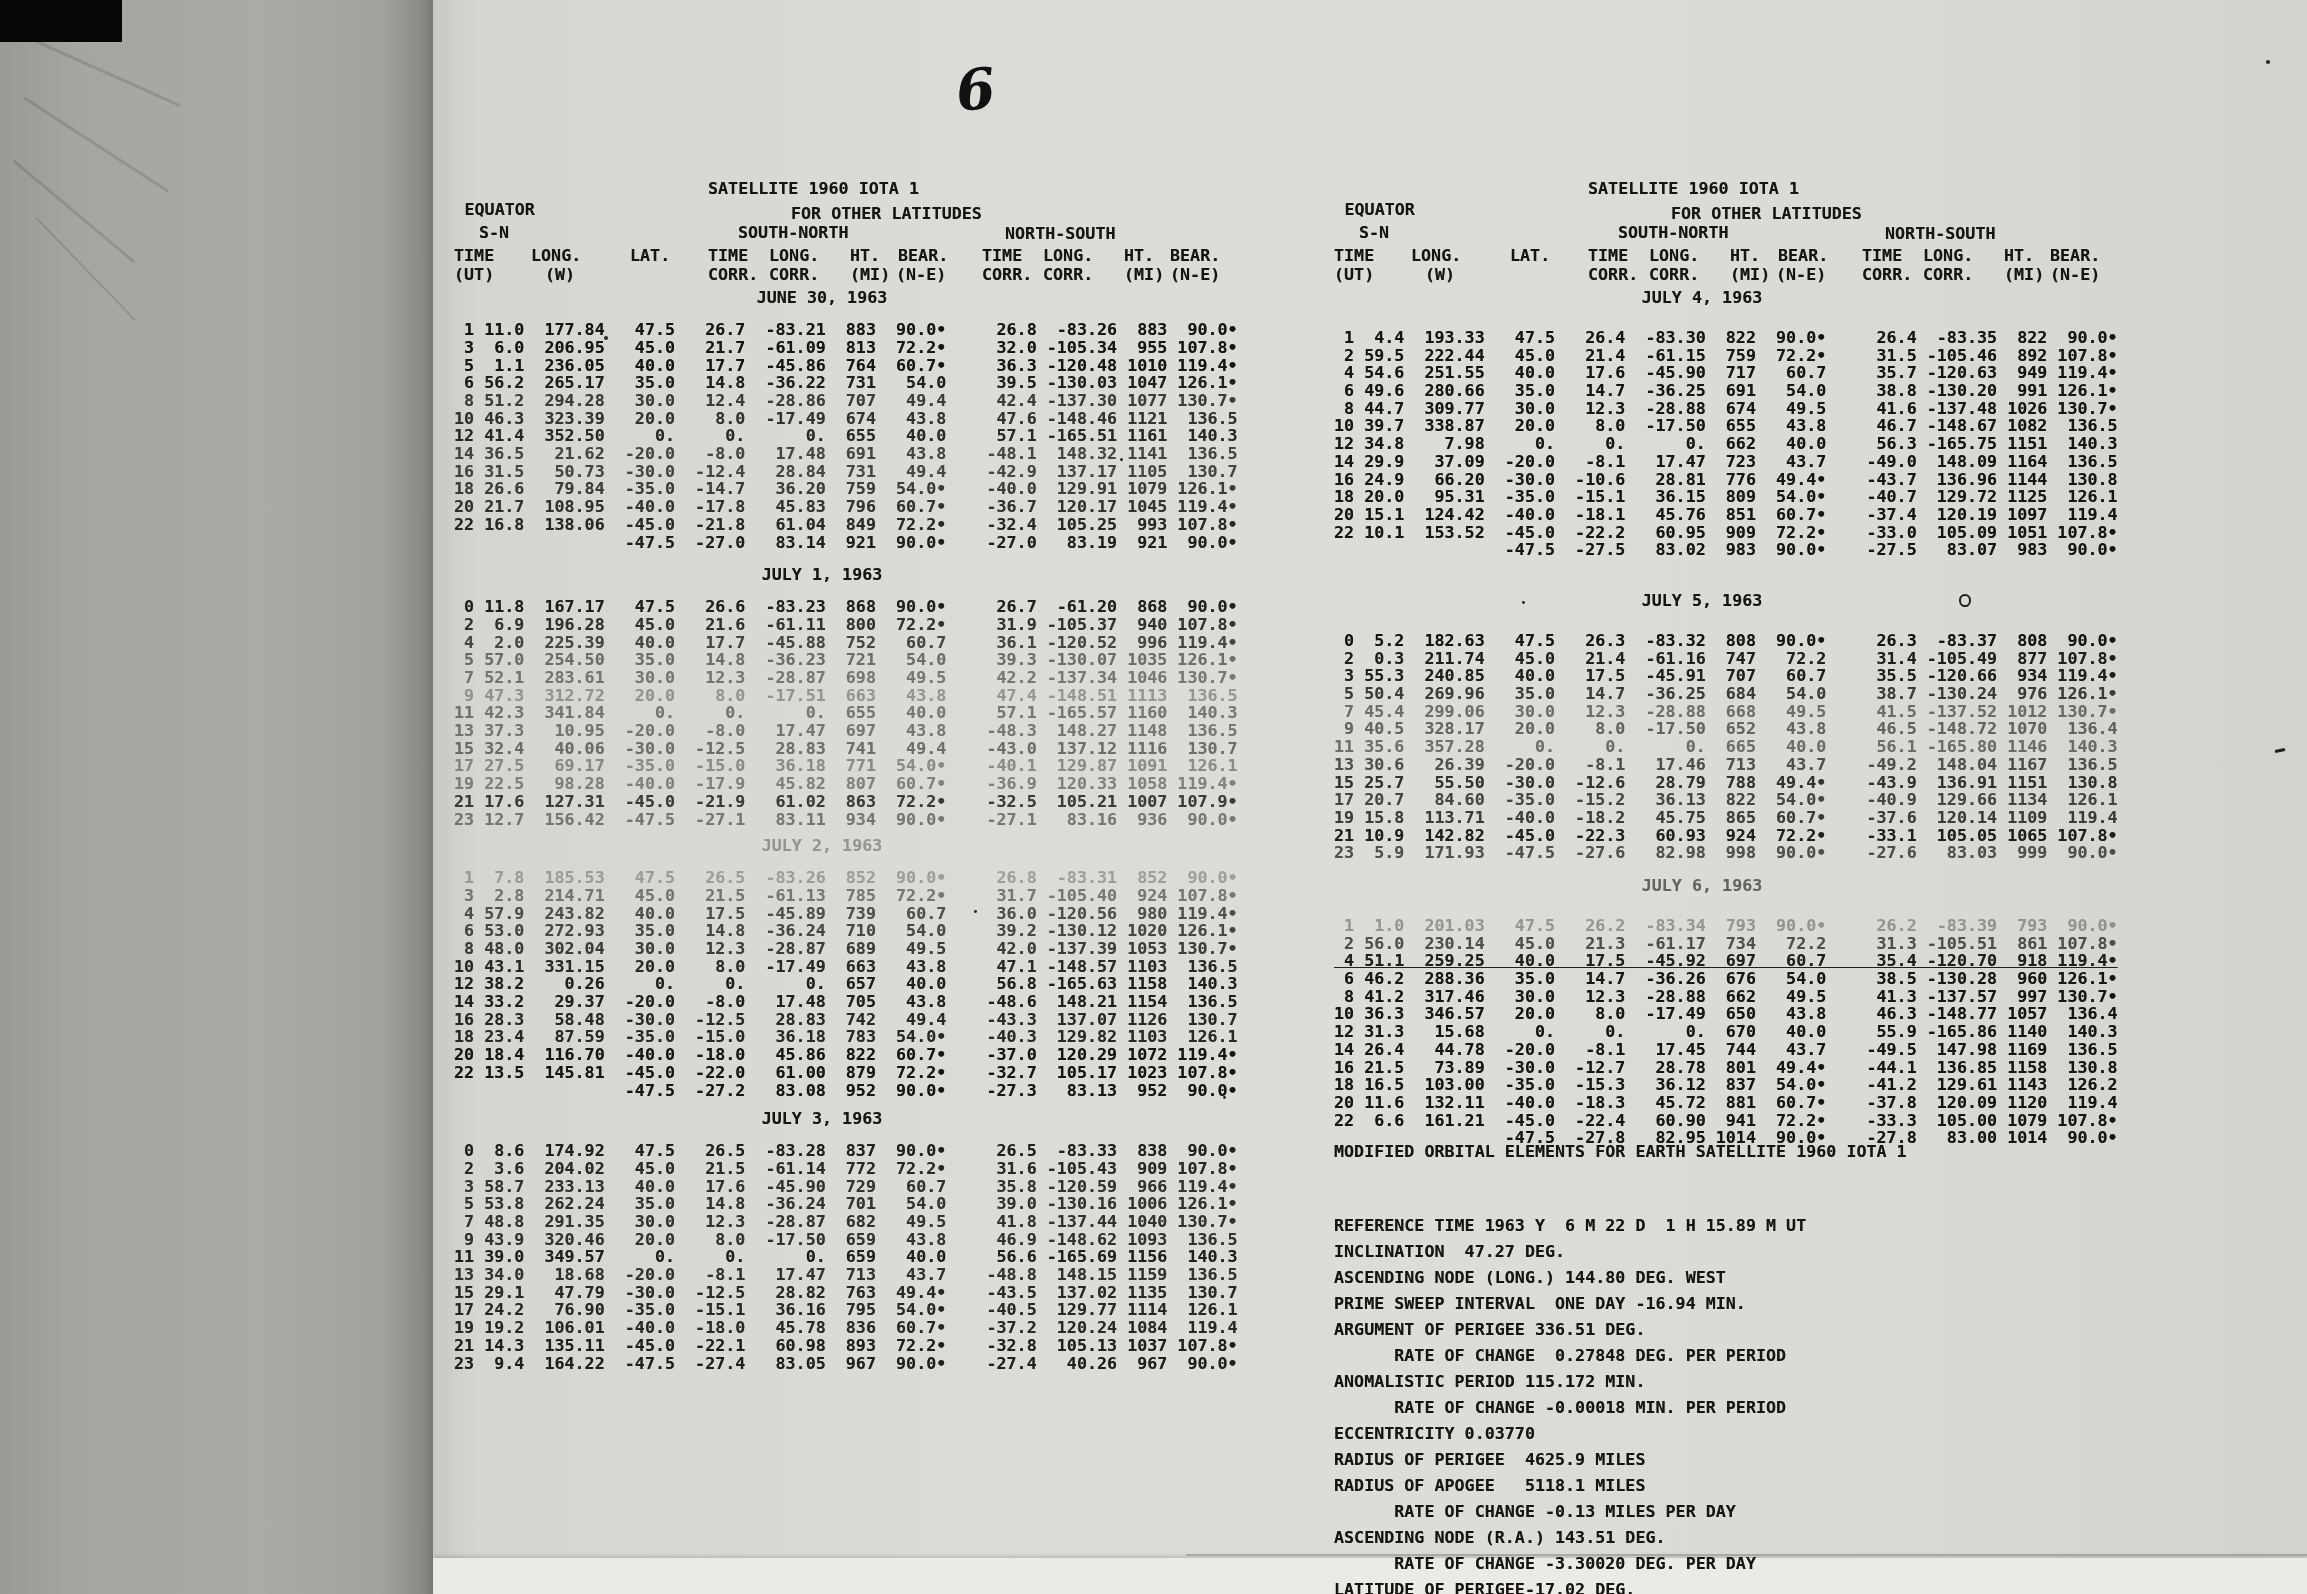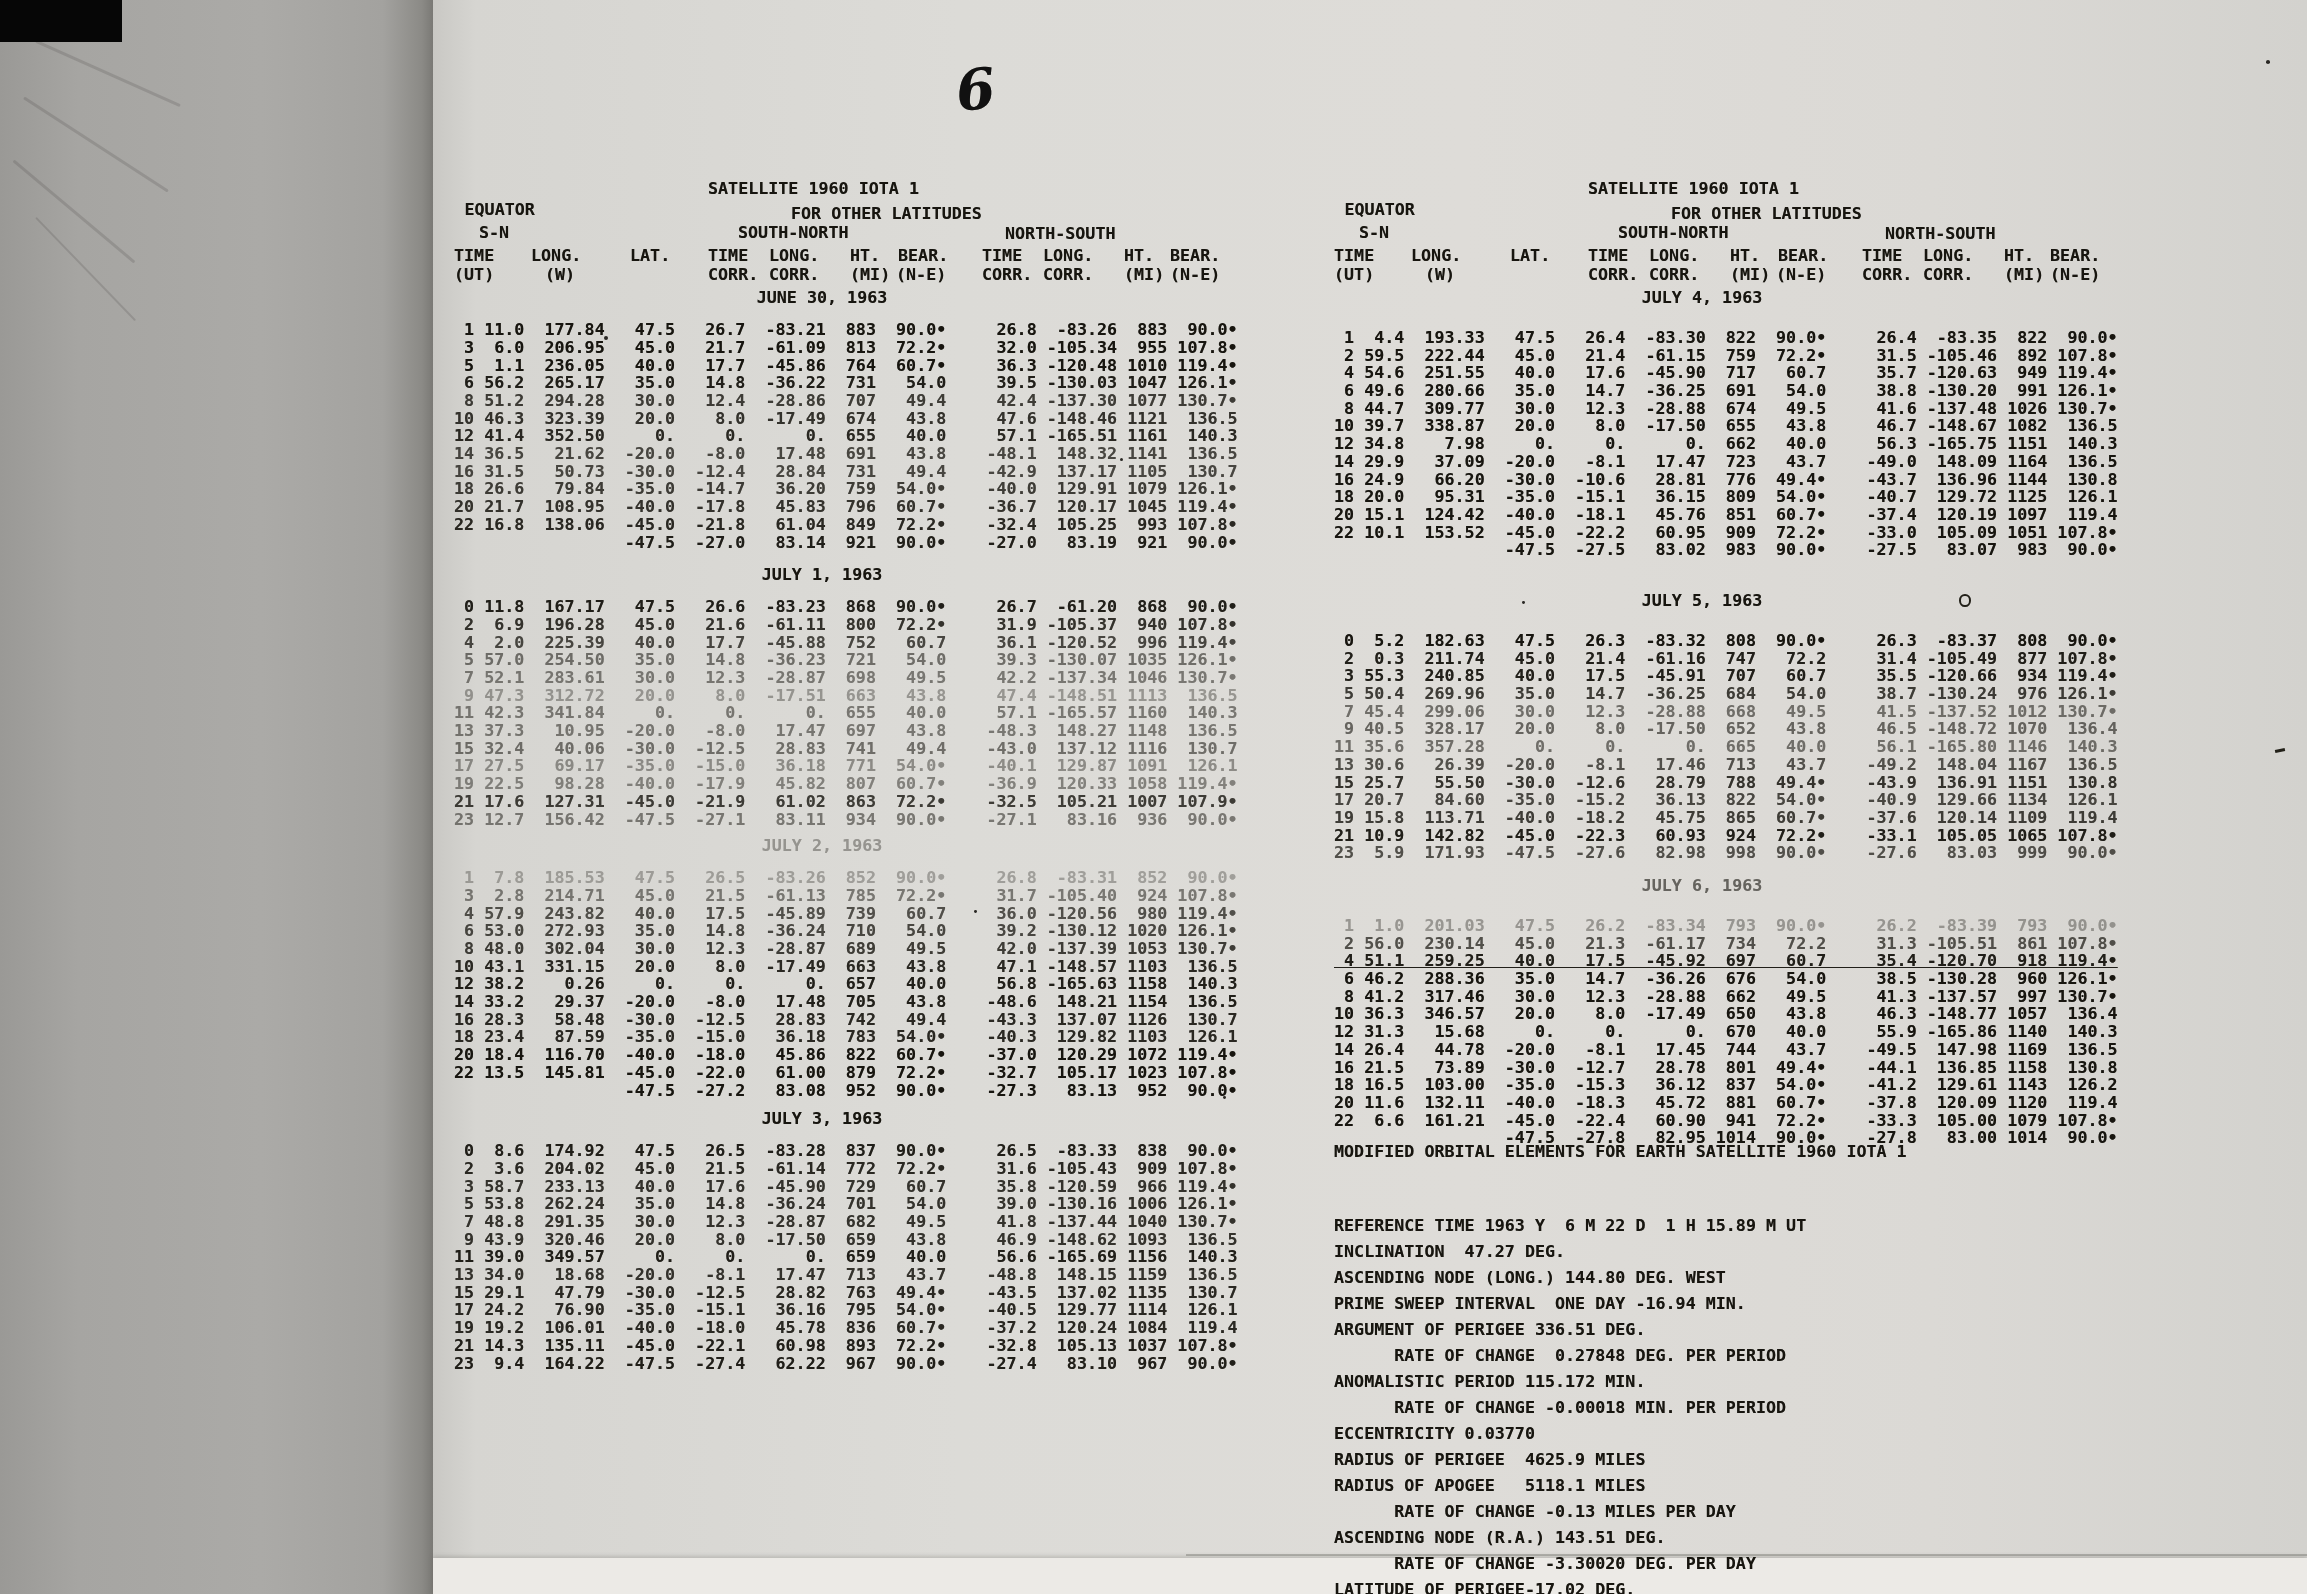--- a/index.html
+++ b/index.html
@@ -157,21 +157,21 @@
           <div class="trow ink" style="opacity: 0.85;"> 3 58.7  233.13   40.0   17.6  -45.90  729   60.7     35.8 -120.59  966 119.4•</div>
           <div class="trow ink" style="opacity: 0.85;"> 5 53.8  262.24   35.0   14.8  -36.24  701   54.0     39.0 -130.16 1006 126.1•</div>
           <div class="trow ink" style="opacity: 0.85;"> 7 48.8  291.35   30.0   12.3  -28.87  682   49.5     41.8 -137.44 1040 130.7•</div>
           <div class="trow ink" style="opacity: 0.85;"> 9 43.9  320.46   20.0    8.0  -17.50  659   43.8     46.9 -148.62 1093  136.5</div>
           <div class="trow ink" style="opacity: 0.95;">11 39.0  349.57     0.     0.      0.  659   40.0     56.6 -165.69 1156  140.3</div>
           <div class="trow ink" style="opacity: 0.85;">13 34.0   18.68  -20.0   -8.1   17.47  713   43.7    -48.8  148.15 1159  136.5</div>
           <div class="trow ink" style="opacity: 0.9;">15 29.1   47.79  -30.0  -12.5   28.82  763  49.4•    -43.5  137.02 1135  130.7</div>
           <div class="trow ink" style="opacity: 0.9;">17 24.2   76.90  -35.0  -15.1   36.16  795  54.0•    -40.5  129.77 1114  126.1</div>
           <div class="trow ink" style="opacity: 0.9;">19 19.2  106.01  -40.0  -18.0   45.78  836  60.7•    -37.2  120.24 1084  119.4</div>
           <div class="trow ink" style="opacity: 0.95;">21 14.3  135.11  -45.0  -22.1   60.98  893  72.2•    -32.8  105.13 1037 107.8•</div>
-          <div class="trow ink" style="opacity: 0.95;">23  9.4  164.22  -47.5  -27.4   62.22  967  90.0•    -27.4   83.10  967  90.0•</div>
+          <div class="trow ink" style="opacity: 0.95;">23  9.4  164.22  -47.5  -27.4   83.05  967  90.0•    -27.4   40.26  967  90.0•</div>
         </div>
       </div>
   </div>
 
   <div class="panel right" style="left:1334px">
     <div class="panel-title ink">SATELLITE 1960 IOTA 1</div>
     <div class="ph ph-equator ink">EQUATOR</div>
     <div class="ph ph-forother ink">FOR OTHER LATITUDES</div>
     <div class="ph ph-sn ink">S-N</div>
     <div class="ph ph-southnorth ink">SOUTH-NORTH</div>

